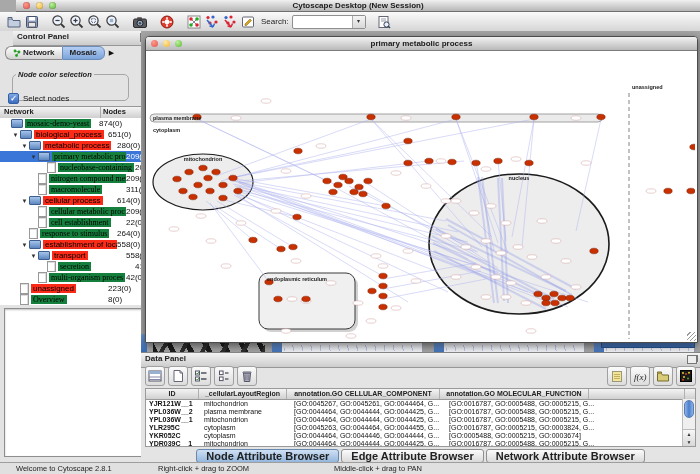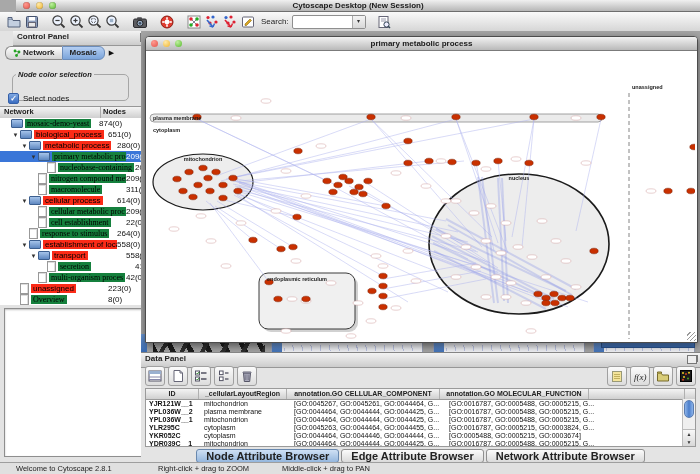--- a/index.html
+++ b/index.html
@@ -111,21 +111,21 @@
     font-size:5px;color:#333;text-align:center;line-height:8px;}
   .dp-tabs{position:absolute;bottom:1px;left:0;right:0;height:13px;display:flex;justify-content:center;gap:2px;}
   .dptab{font-size:11px;font-weight:bold;color:#222;padding:0 9px;height:12px;line-height:12px;
     border:1px solid #8f8f8f;border-radius:3px;background:linear-gradient(#fbfbfb,#dadada);}
   .dptab.sel{background:linear-gradient(#cfe0f4,#94b6dd);border-color:#68а}
   .dptab.sel{background:linear-gradient(#cfe0f4,#94b6dd);border-color:#6888ae;}
   
   .statusbar{position:absolute;bottom:0;left:0;right:0;height:11px;background:#e0e0e0;border-top:1px solid #9e9e9e;
     display:flex;align-items:center;font-size:7.5px;color:#222;padding-left:16px;}
   .statusbar span{display:inline-block;}
-  .st1{width:142px;} .st2{width:124px;}
+  .st1{width:142px;} .st2{width:176px;}
 </style>
 </head>
 <body>
 
 <div class="titlebar">
   <span class="tl r"></span>
   <span class="tl y"></span>
   <span class="tl g"></span>
   <div class="wtitle">Cytoscape Desktop (New Session)</div>
 </div>

